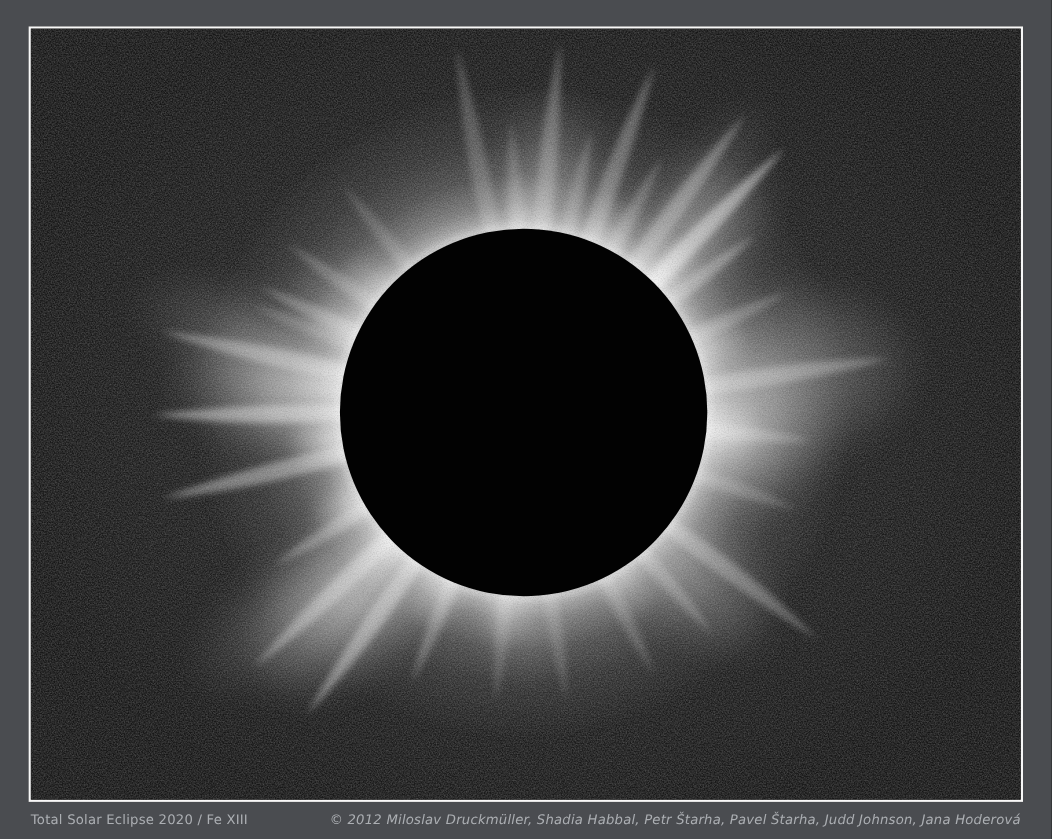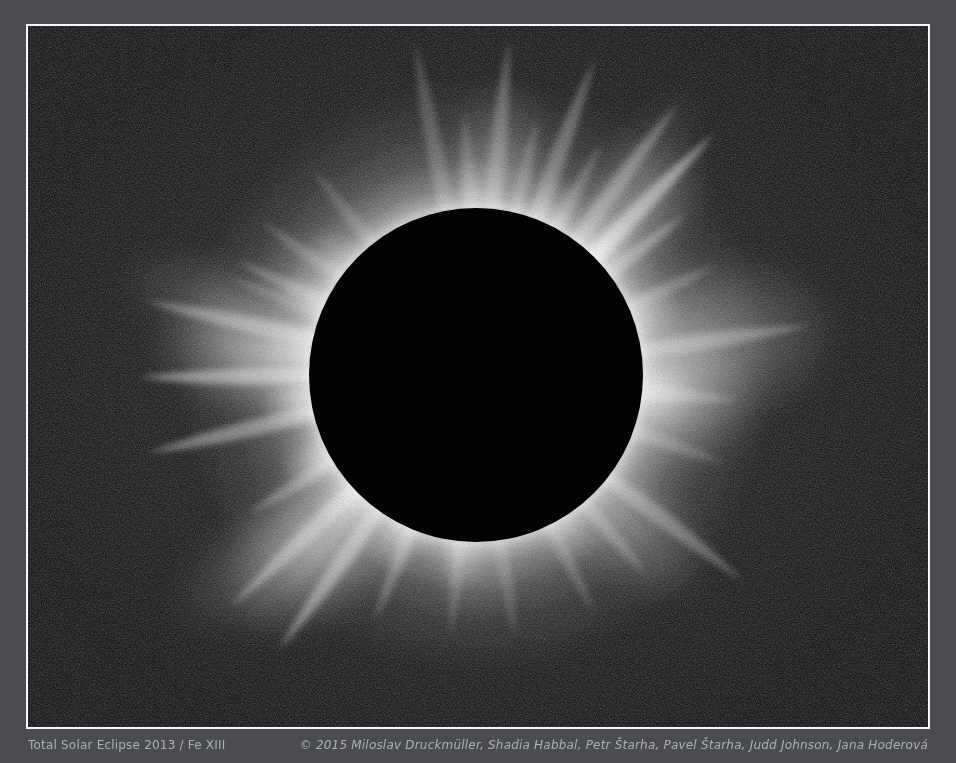--- a/index.html
+++ b/index.html
@@ -149,15 +149,15 @@
     </g>
 
     <rect x="0" y="0" width="900" height="701" filter="url(#grainWhite)" opacity=".5"></rect>
     <rect x="0" y="0" width="900" height="701" filter="url(#grainDark)" opacity=".35"></rect>
 
     <circle cx="448" cy="349" r="167" fill="#020202"></circle>
   </svg>
 </div>
 
 <div class="caption-bar">
-  <span class="caption-title">Total Solar Eclipse 2013 / Fe XIII</span>
-  <span class="caption-credit">© 2015 Miloslav Druckmüller, Shadia Habbal, Petr Štarha, Pavel Štarha, Judd Johnson, Jana Hoderová</span>
+  <span class="caption-title">Total Solar Eclipse 2020 / Fe XIII</span>
+  <span class="caption-credit">© 2012 Miloslav Druckmüller, Shadia Habbal, Petr Štarha, Pavel Štarha, Judd Johnson, Jana Hoderová</span>
 </div>
 
 </body></html>

